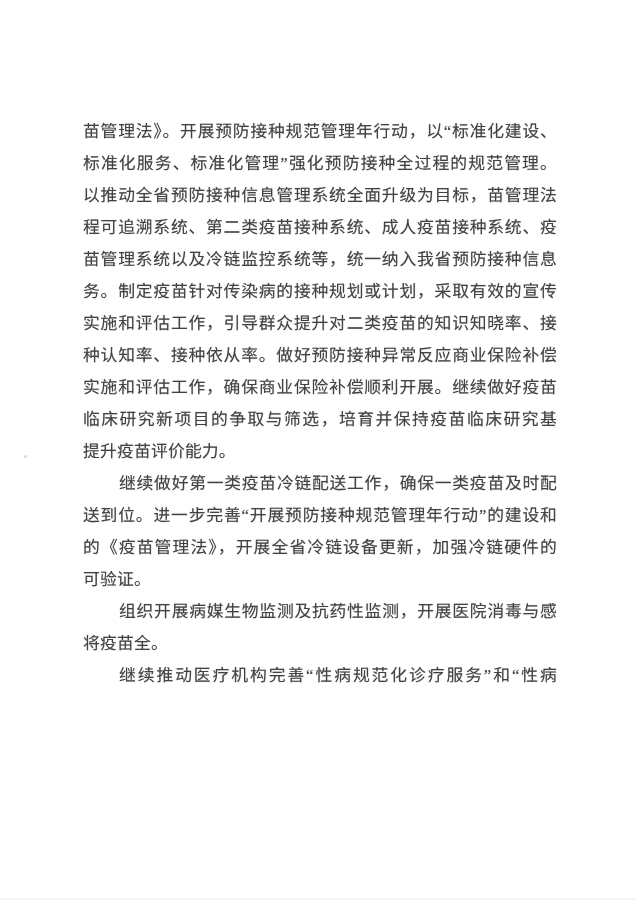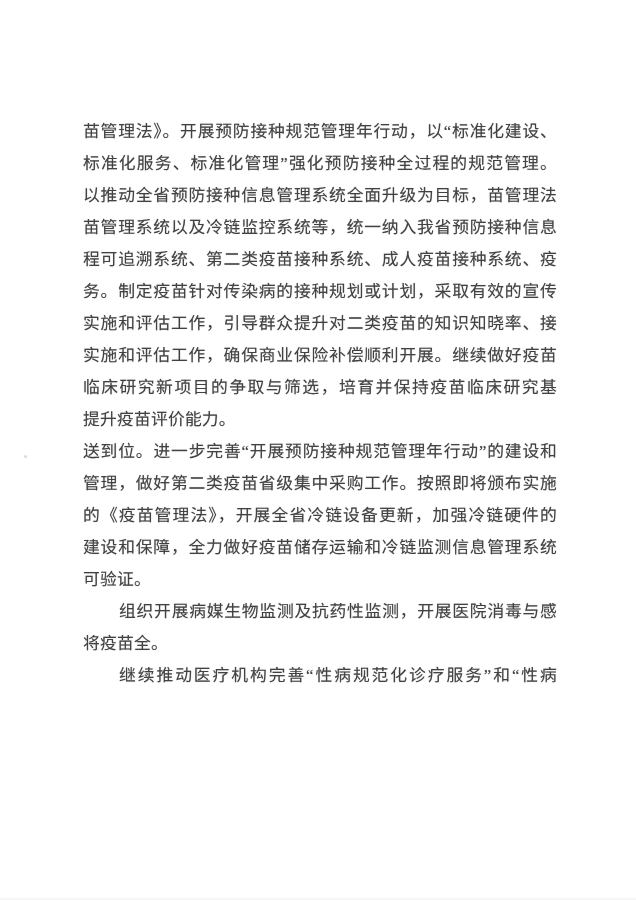--- a/index.html
+++ b/index.html
@@ -63,31 +63,31 @@
   }
 </style>
 </head>
 <body>
 
 <div class="page">
   <div class="doc">
       <div class="line justify">苗管理法》。开展预防接种规范管理年行动，以“标准化建设、</div>
       <div class="line justify">标准化服务、标准化管理”强化预防接种全过程的规范管理。</div>
       <div class="line justify">以推动全省预防接种信息管理系统全面升级为目标，苗管理法</div>
+      <div class="line justify">程可追溯系统、第二类疫苗接种系统、成人疫苗接种系统、疫</div>
       <div class="line justify">苗管理系统以及冷链监控系统等，统一纳入我省预防接种信息</div>
-      <div class="line justify">程可追溯系统、第二类疫苗接种系统、成人疫苗接种系统、疫</div>
       <div class="line justify">务。制定疫苗针对传染病的接种规划或计划，采取有效的宣传</div>
       <div class="line justify">实施和评估工作，引导群众提升对二类疫苗的知识知晓率、接</div>
+      <div class="line justify">种认知率、接种依从率。做好预防接种异常反应商业保险补偿</div>
       <div class="line justify">实施和评估工作，确保商业保险补偿顺利开展。继续做好疫苗</div>
       <div class="line justify">临床研究新项目的争取与筛选，培育并保持疫苗临床研究基地，</div>
       <div class="line">提升疫苗评价能力。</div>
+      <div class="line justify indent">继续做好第一类疫苗冷链配送工作，确保一类疫苗及时配</div>
       <div class="line justify">送到位。进一步完善“开展预防接种规范管理年行动”的建设和</div>
-      <div class="line justify">管理，做好第二类疫苗省级集中采购工作。按照即将颁布实施</div>
       <div class="line justify">的《疫苗管理法》，开展全省冷链设备更新，加强冷链硬件的</div>
-      <div class="line justify">建设和保障，全力做好疫苗储存运输和冷链监测信息管理系统</div>
       <div class="line">可验证。</div>
       <div class="line justify indent">组织开展病媒生物监测及抗药性监测，开展医院消毒与感</div>
       <div class="line">将疫苗全。</div>
       <div class="line justify indent">继续推动医疗机构完善“性病规范化诊疗服务”和“性病</div>
     </div>
   <div class="scan-dot"></div>
   <div class="page-edge"></div>
 </div>
 
 </body></html>

